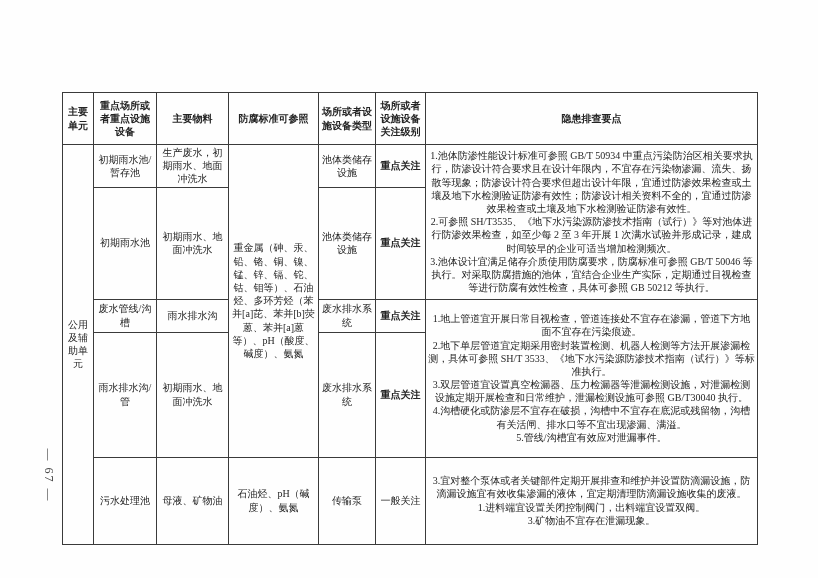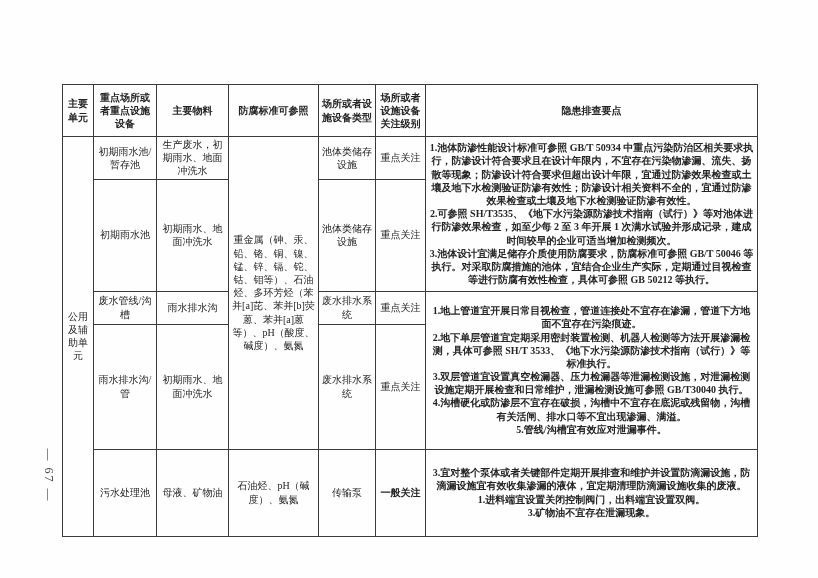--- a/index.html
+++ b/index.html
@@ -20,47 +20,46 @@
     transform:rotate(90deg);
     transform-origin:center;
     font-size:12px;
     letter-spacing:2px;
     color:#4a4a4a;
     text-align:center;
     white-space:nowrap;
   }
   table.main{
     position:absolute;
-    left:62px;top:84px;
+    left:62px;top:92px;
     width:695px;
     border-collapse:collapse;
     table-layout:fixed;
     border:1.5px solid #3a3a3a;
   }
   table.main td,table.main th{
     border:1px solid #3a3a3a;
     padding:1px 2px;
     font-size:10px;
     line-height:1.32;
     text-align:center;
     vertical-align:middle;
     word-break:break-all;
     overflow:hidden;
   }
   th{font-weight:bold;font-size:10px;}
   td.unit-cell{font-size:9.5px;letter-spacing:0;}
-  td.level{font-weight:normal;font-size:10.5px;}
-  td.level.normal{font-weight:bold;font-size:10px;}
+  td.level{font-weight:bold;font-size:10.5px;}
+  td.level.normal{font-weight:normal;font-size:10px;}
   td.points{
     text-align:justify;
     vertical-align:middle;
     padding:2px 4px;
     font-size:10px;
     line-height:1.36;
-    font-weight:bold;
   }
   td.points p{margin:0;text-indent:0;}
   col.c1{width:31px;} col.c2{width:63px;} col.c3{width:72px;}
   col.c4{width:90px;} col.c5{width:57px;} col.c6{width:50px;}
   col.c7{width:332px;}
 </style>
 </head>
 <body>
 
 <div class="sheet">

